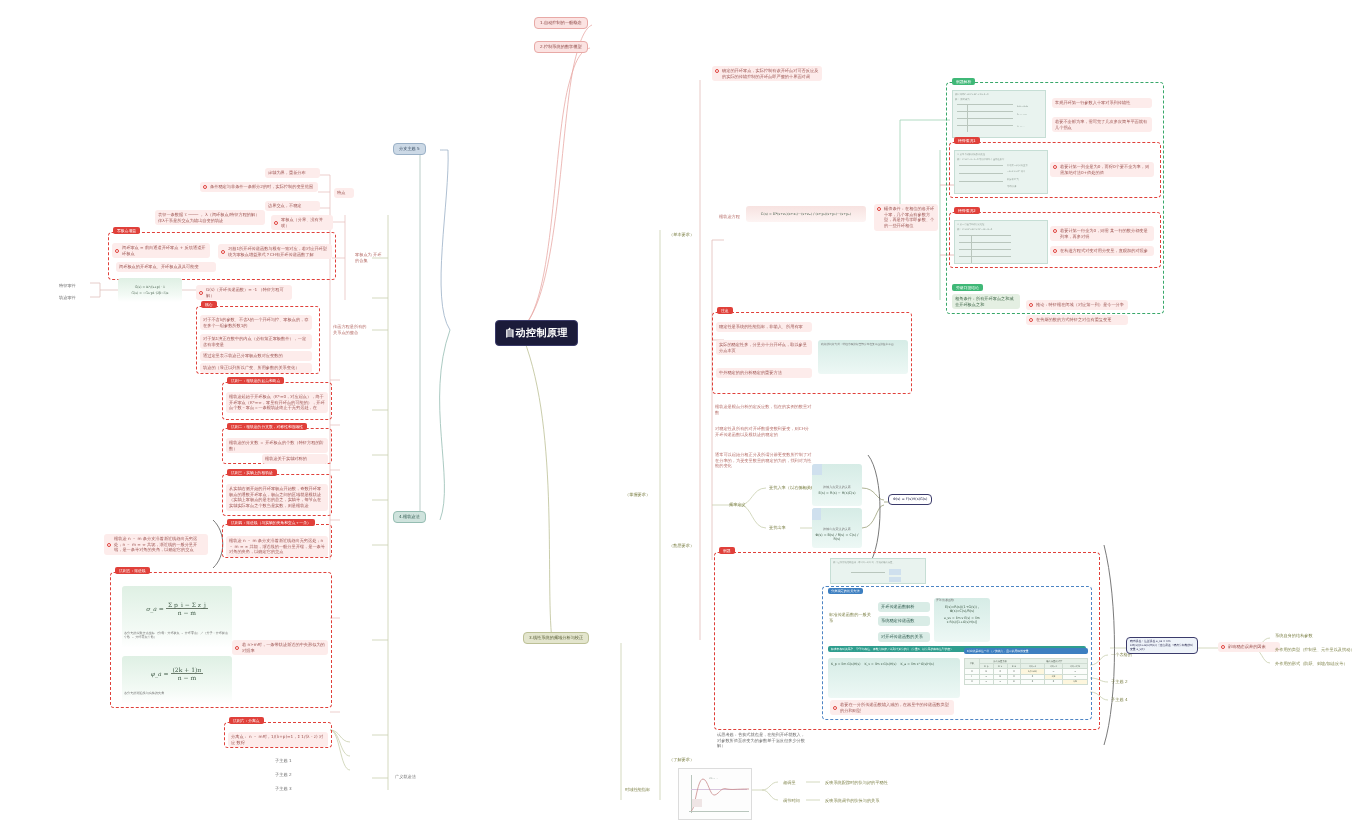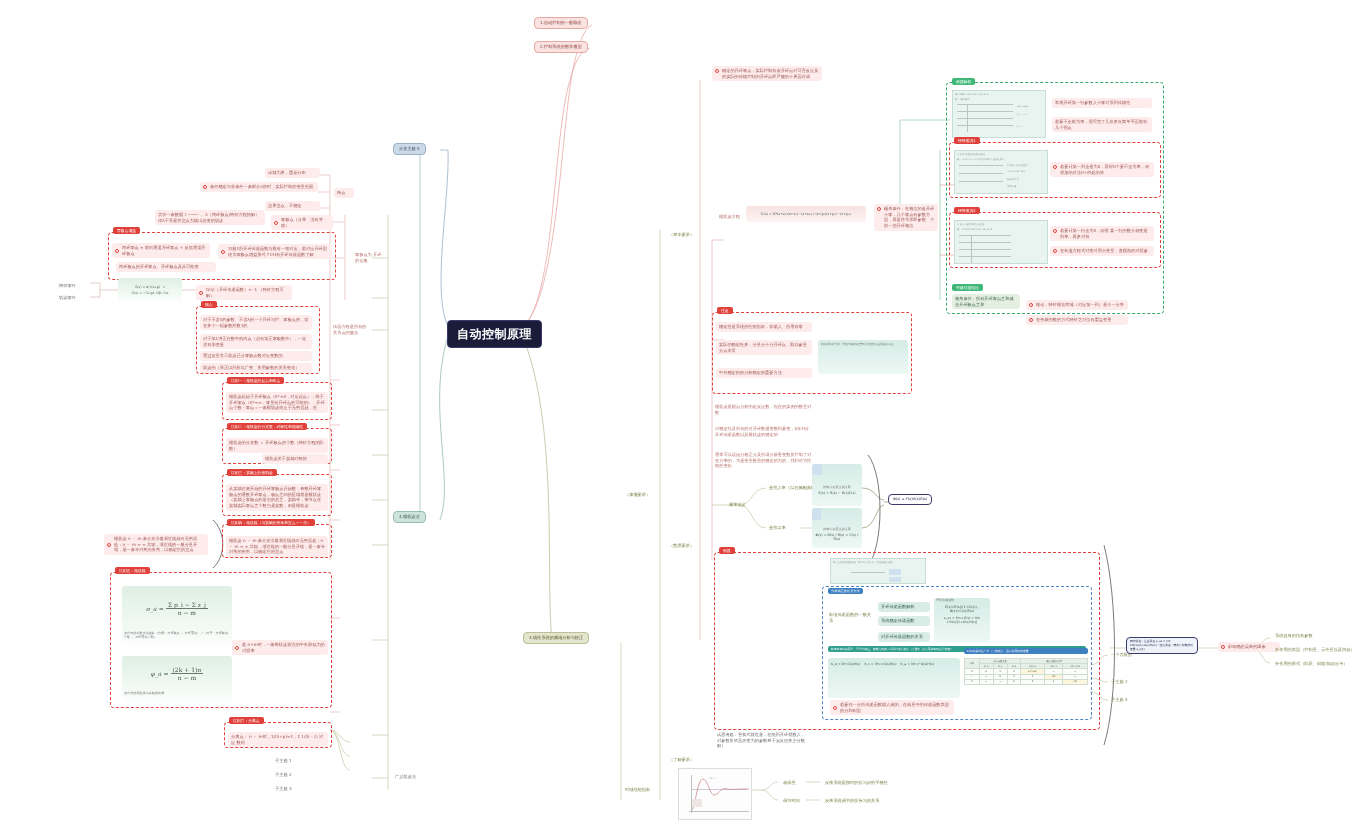--- a/index.html
+++ b/index.html
@@ -9,22 +9,22 @@
     font-family:"DejaVu Sans","Liberation Sans",sans-serif;
     font-size:4.2px; color:#555;
   }
   #canvas { position:absolute; inset:0; }
   svg.links { position:absolute; left:0; top:0; width:1372px; height:827px; pointer-events:none; }
 
   
   .node { position:absolute; border-radius:3px; padding:2px 3px; line-height:1.35; }
   .node.central {
     background:#1b1b3a; color:#fff; border:1px solid #3a3a6a;
-    font-size:12px; font-weight:bold; padding:5px 9px; border-radius:4px;
-    letter-spacing:.5px; white-space:nowrap;
+    font-size:10px; font-weight:bold; padding:5px 9px; border-radius:4px;
+    letter-spacing:.5px; white-space:nowrap;margin-left:48px;
   }
   .node.pill-pink { background:#fbe3e2; border:1px solid #e8a9a6; color:#8a4340; border-radius:4px; }
   .node.pill-blue { background:#ccd9e6; border:1px solid #9ab0c6; color:#33475e; border-radius:4px; }
   .node.pill-teal { background:#cfe3dd; border:1px solid #95bdb2; color:#2f584e; border-radius:4px; }
   .node.pill-olive{ background:#e3e5cd; border:1px solid #bcc096; color:#555a32; border-radius:4px; }
   .node.pill-navy { background:#ffffff; border:1px solid #3b3b6b; color:#2a2a50; border-radius:4px; }
   .node.soft-pink { background:#fdeceb; color:#9c5350; border-radius:3px; }
   .node.soft-green{ background:#e4efe2; color:#41684a; border-radius:3px; }
   .node.soft-mint { background:#d9ece6; color:#2f5a4e; border-radius:3px; }
   .node.plain     { color:#6b6b6b; background:transparent; }

